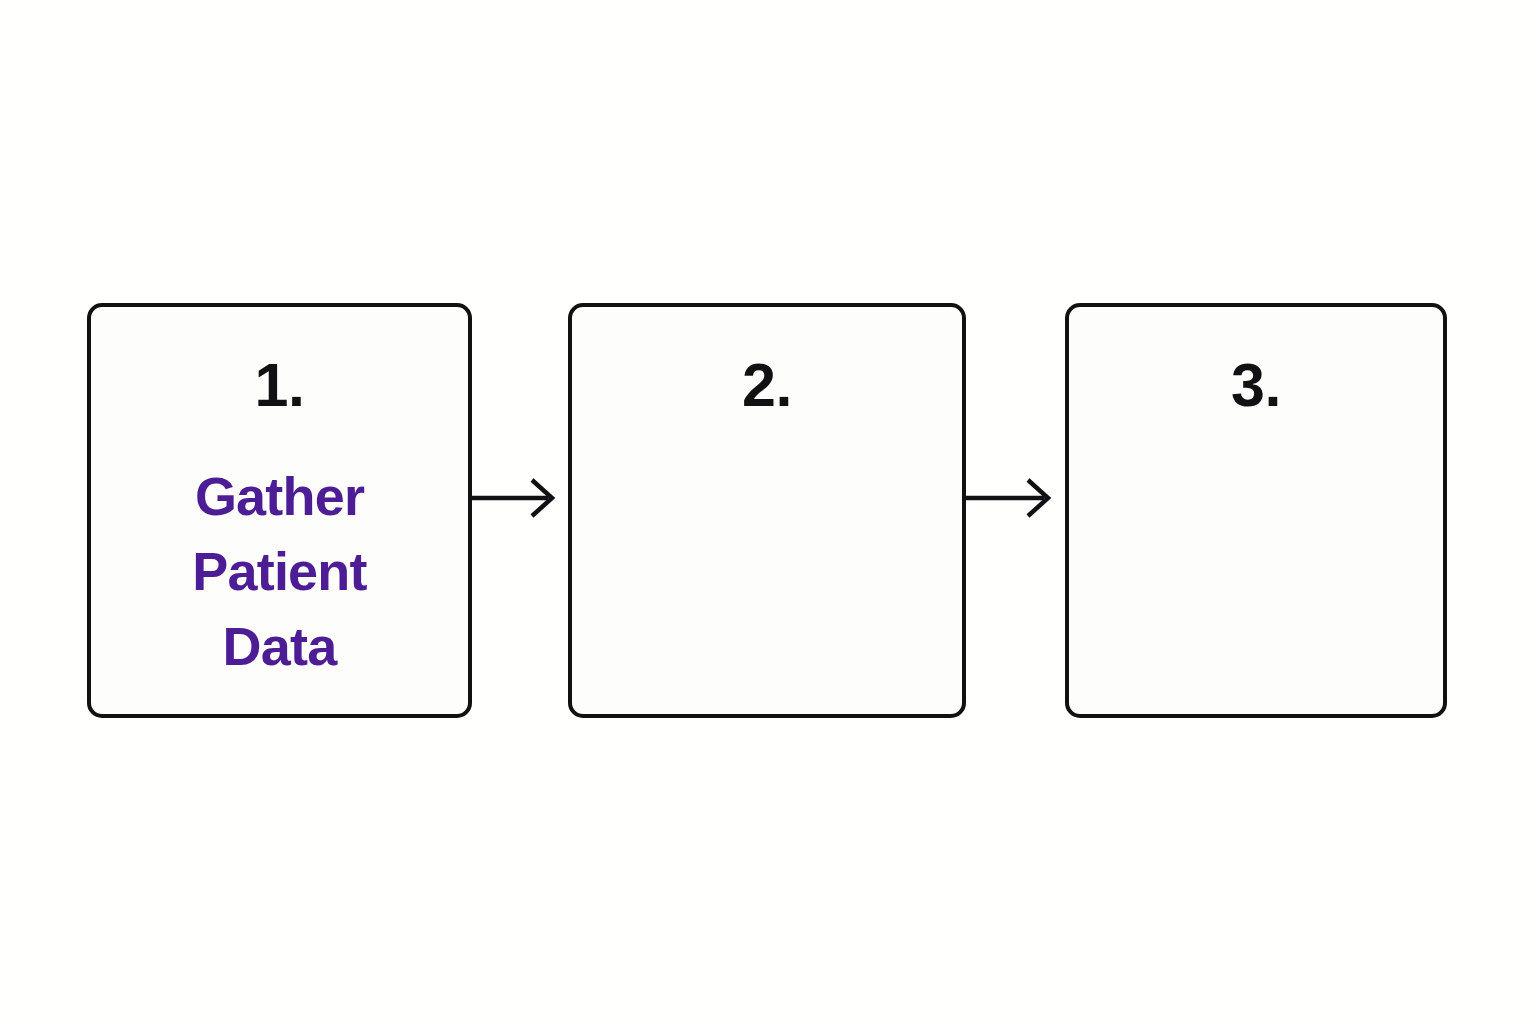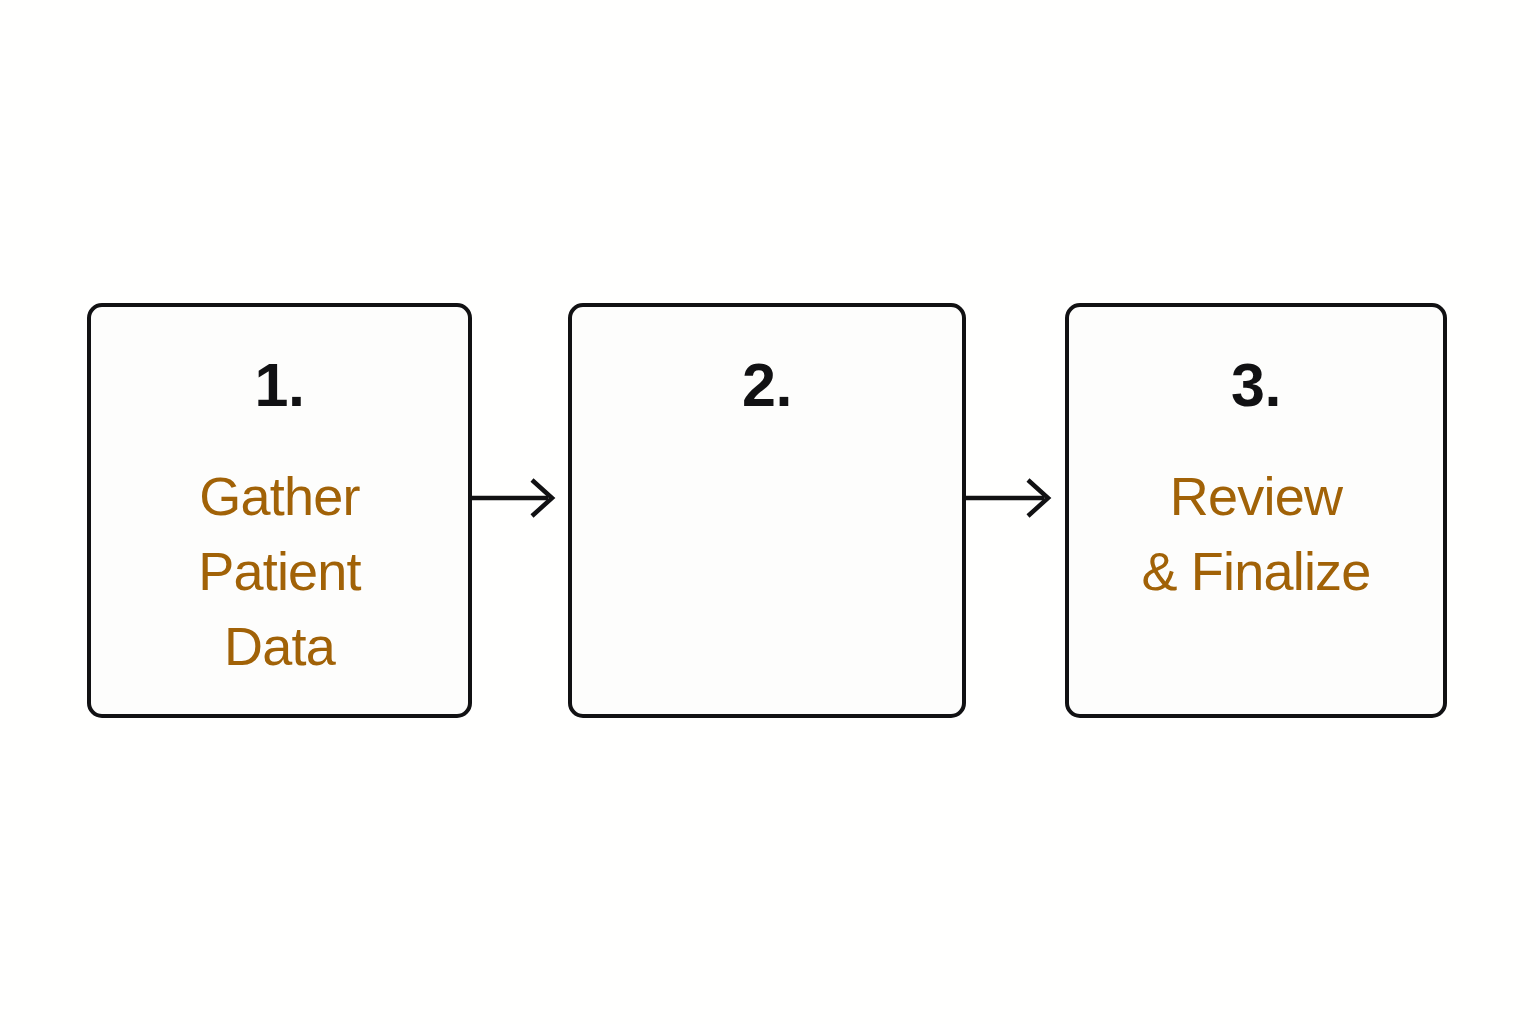--- a/index.html
+++ b/index.html
@@ -51,24 +51,24 @@
     color: #111113;
   }
 
   .step-label {
     position: absolute;
     top: 152px;
     left: 0;
     right: 0;
     text-align: center;
     font-size: 54px;
-    font-weight: 400;
+    font-weight: 700;
     line-height: 75px;
     letter-spacing: -0.8px;
-    color: #a16207;
+    color: #4c1d95;
     white-space: pre-line;
   }
 
   
   .connector-arrow {
     position: absolute;
     top: 465px;
     height: 66px;
   }
   #connector-arrow-1 { left: 470px;  width: 100px; }
@@ -100,17 +100,15 @@
 
   <div class="connector-arrow" id="connector-arrow-2">
     <svg viewBox="0 0 103 66" preserveAspectRatio="none" aria-hidden="true">
       <path d="M2 33 L80 33" fill="none" stroke="#111113" stroke-width="4.5" stroke-linecap="butt"></path>
       <path d="M64 15 L84 33 L64 51" fill="none" stroke="#111113" stroke-width="4.5" stroke-linecap="butt" stroke-linejoin="miter"></path>
     </svg>
   </div>
 
   <div class="step-box" id="step-box-3">
     <div class="step-number">3.</div>
-    <div class="step-label">Review
-&amp; Finalize</div>
   </div>
 
 </div>
 
 </body></html>

